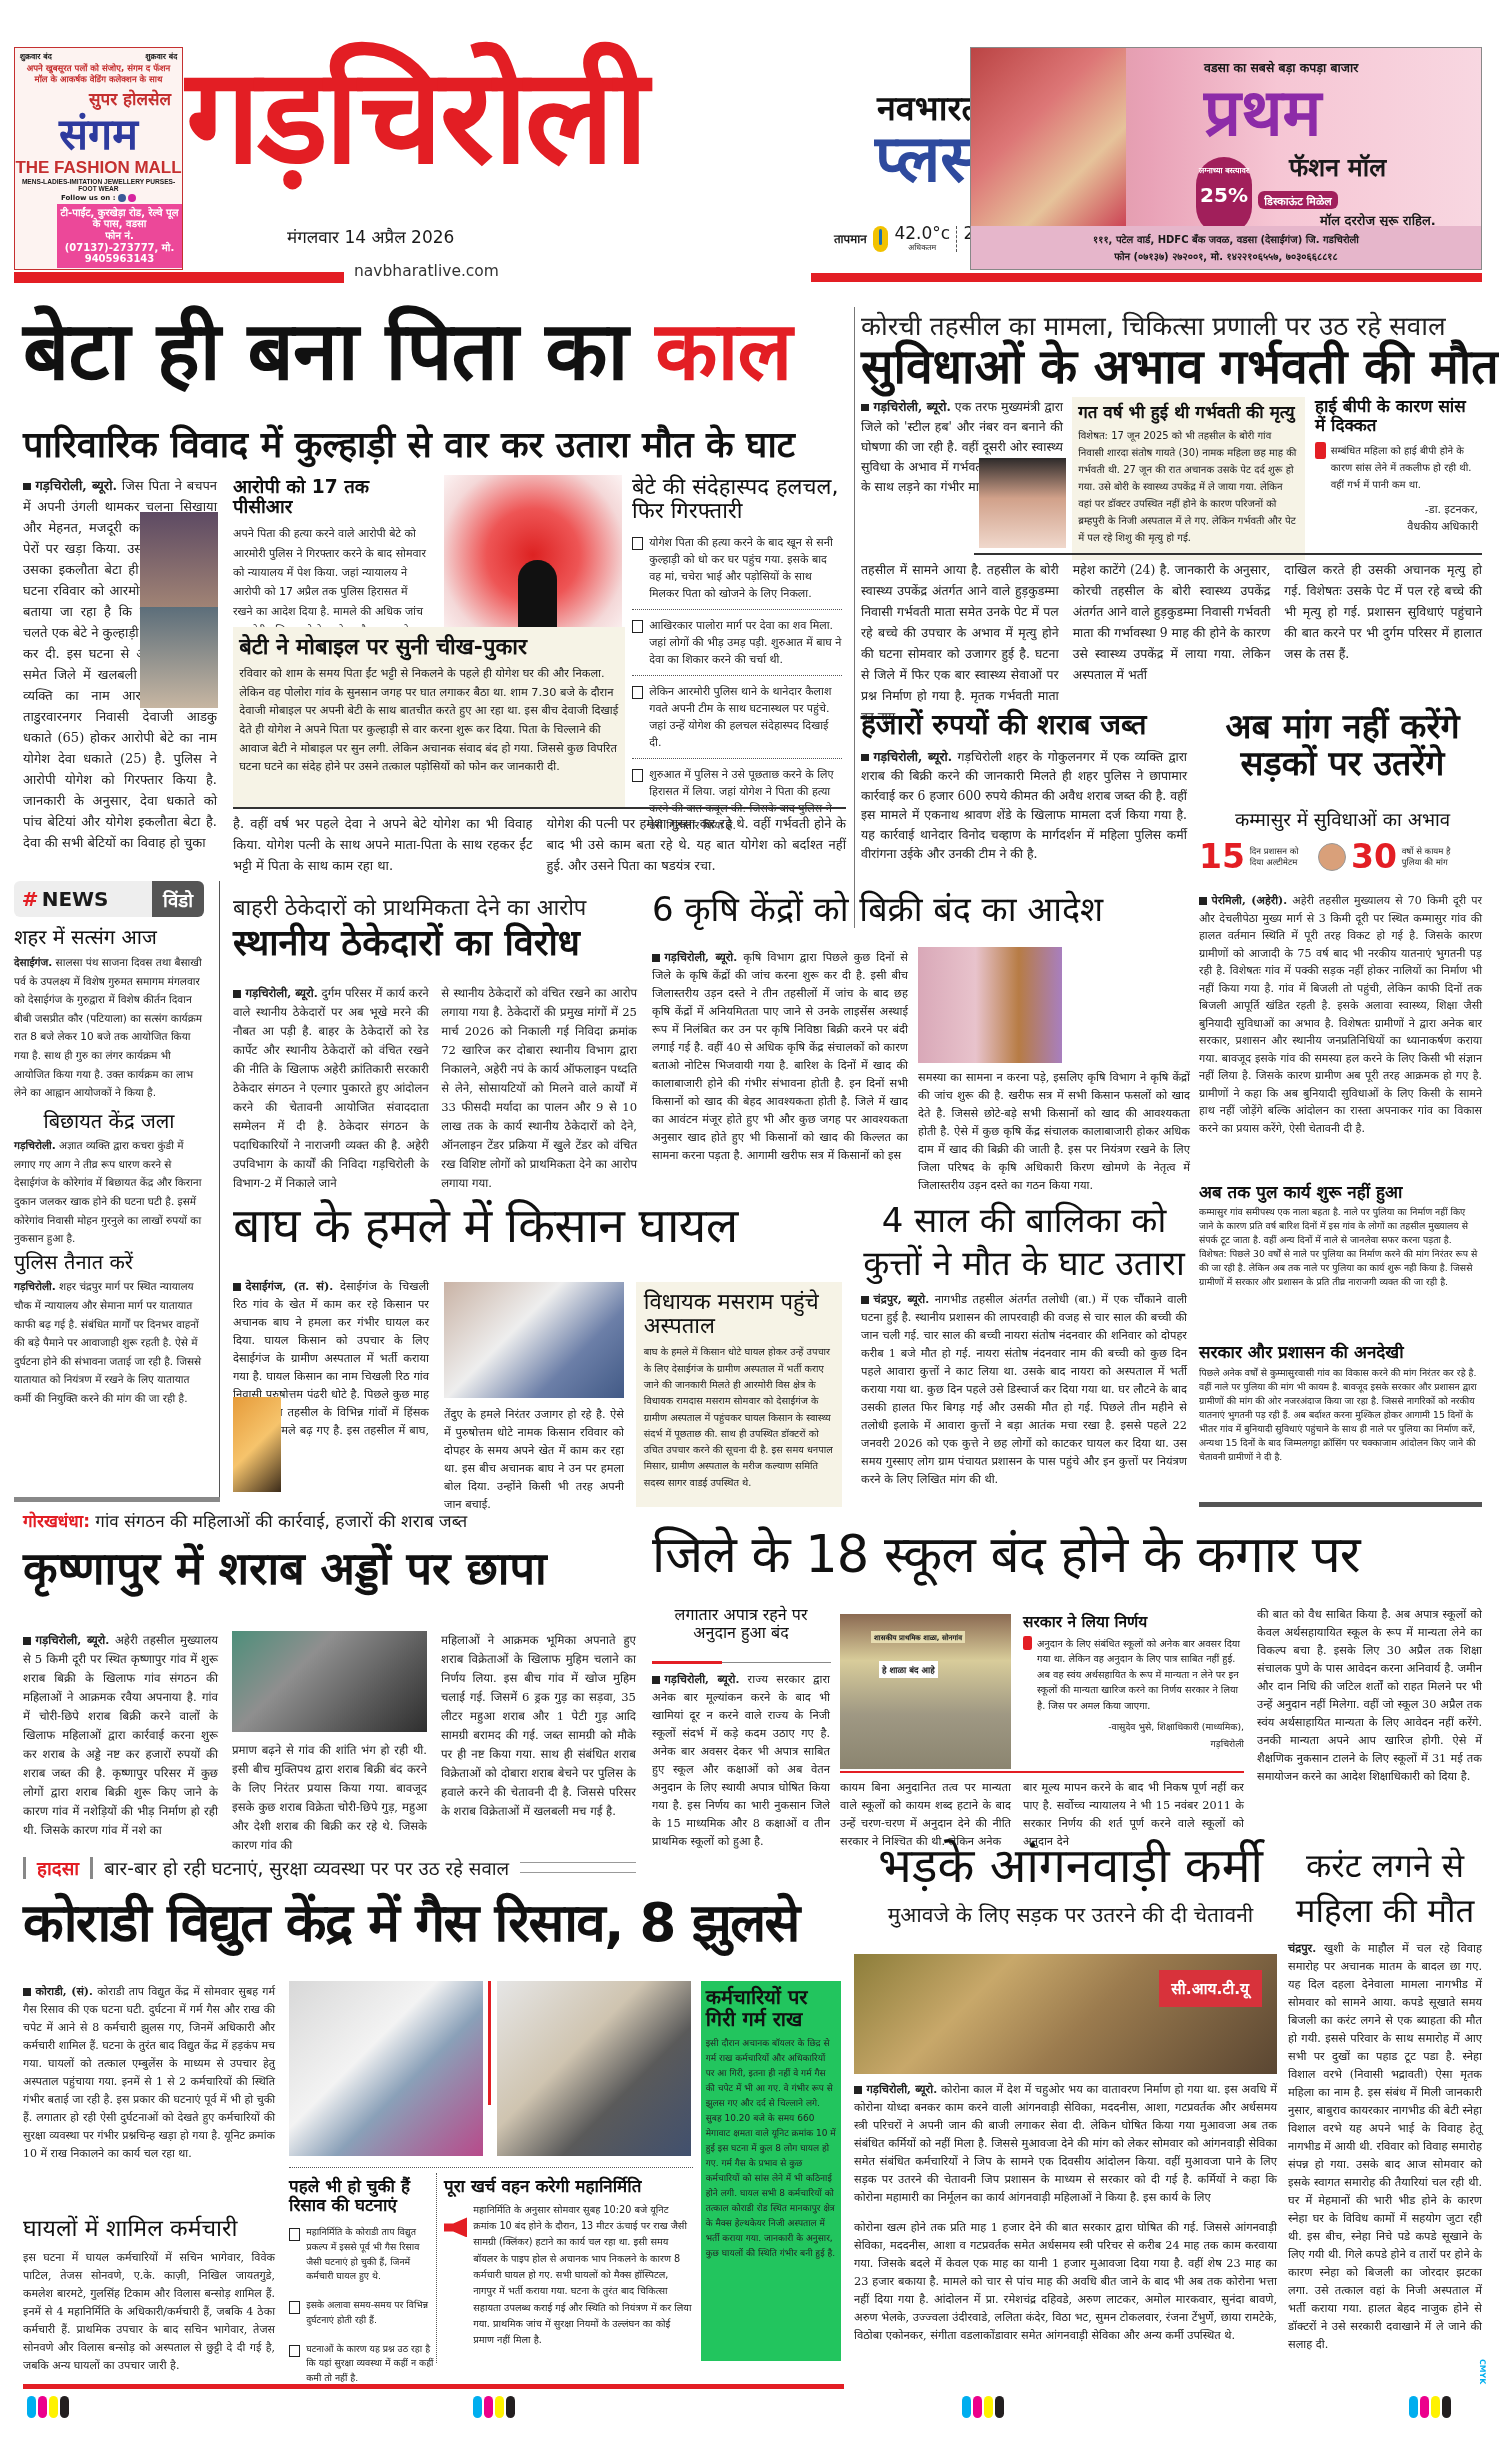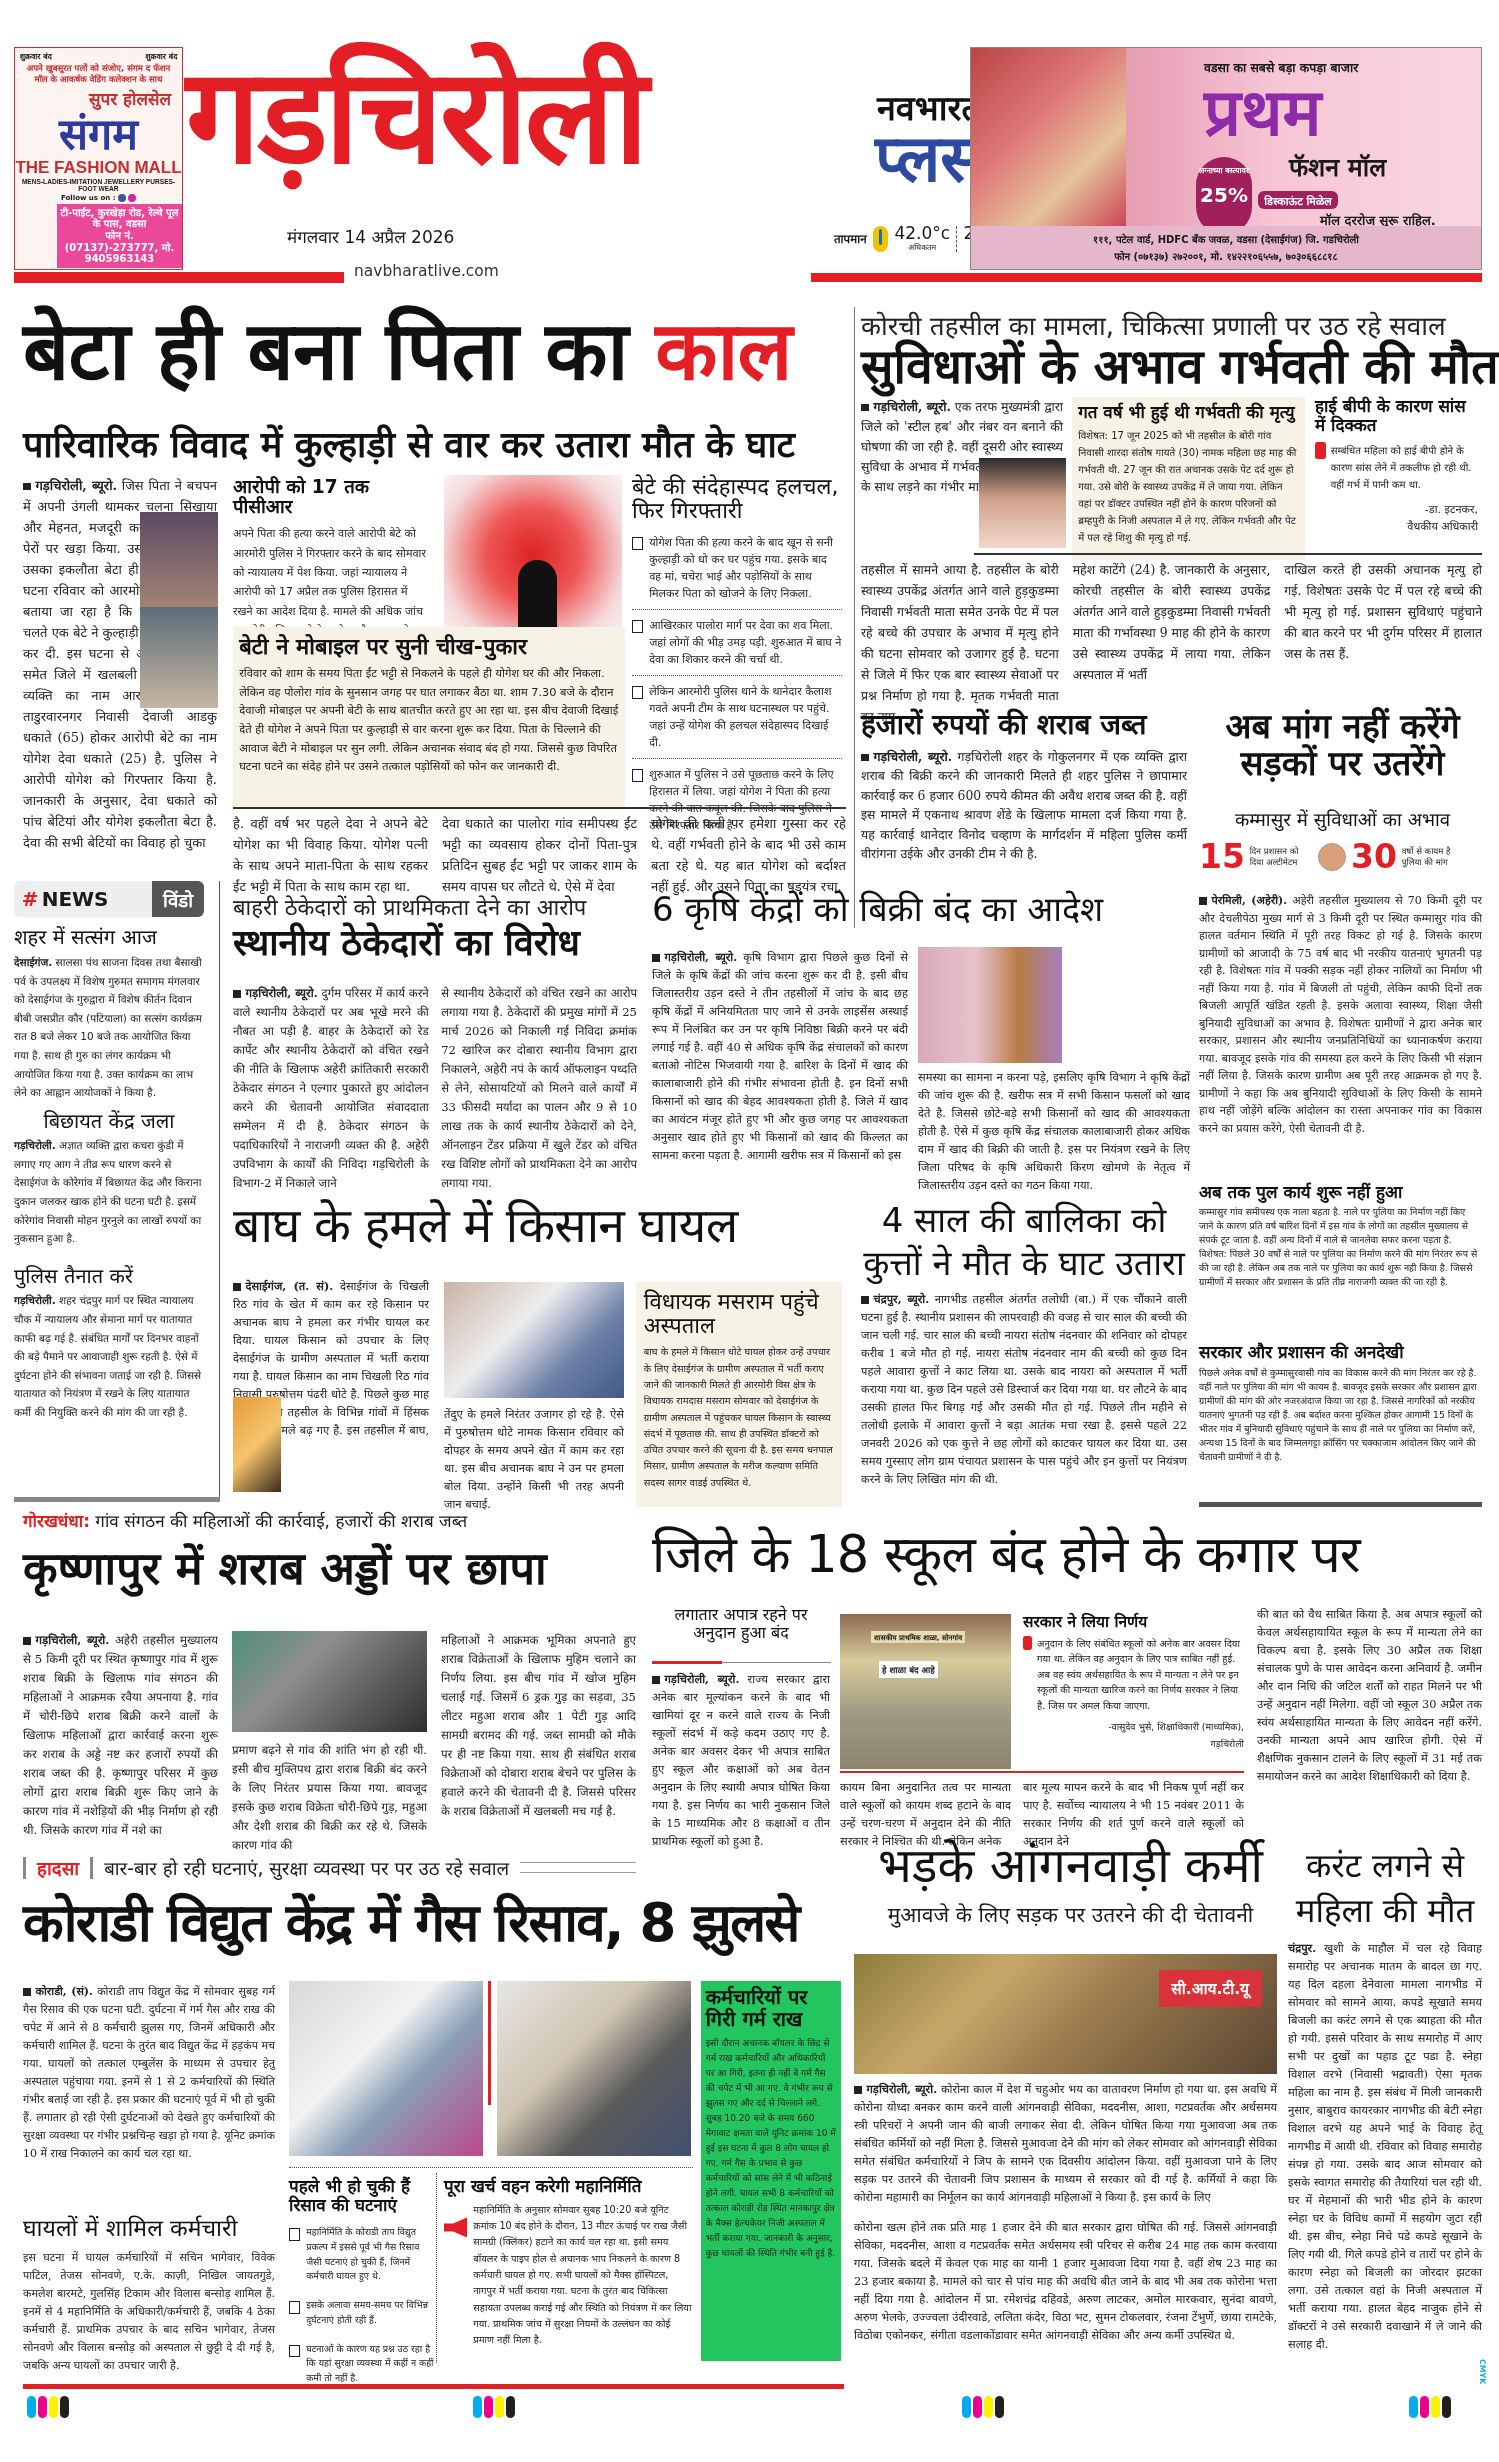--- a/index.html
+++ b/index.html
@@ -126,21 +126,20 @@
       </div>
   </div>
 </div>
 <div class="abs box-bg" style="left:233px;top:627px;width:392px;height:180px;padding:7.8px 6.2px;">
   <div class="hl" style="font-size:22px;">बेटी ने मोबाइल पर सुनी चीख-पुकार</div>
   <div class="small-text" style="font-size:11.3px;line-height:18.6px;margin-top:6.2px;">रविवार को शाम के समय पिता ईंट भट्टी से निकलने के पहले ही योगेश घर की और निकला. लेकिन वह पोलोरा गांव के सुनसान जगह पर घात लगाकर बैठा था. शाम 7.30 बजे के दौरान देवाजी मोबाइल पर अपनी बेटी के साथ बातचीत करते हुए आ रहा था. इस बीच देवाजी दिखाई देते ही योगेश ने अपने पिता पर कुल्हाड़ी से वार करना शुरू कर दिया. पिता के चिल्लाने की आवाज बेटी ने मोबाइल पर सुन लगी. लेकिन अचानक संवाद बंद हो गया. जिससे कुछ विपरित घटना घटने का संदेह होने पर उसने तत्काल पड़ोसियों को फोन कर जानकारी दी.</div>
 </div>
 <div class="abs rule" style="left:233px;top:807px;width:613px;"></div>
 <div class="abs" style="left:233px;top:813px;width:613px;display:flex;gap:14px;">
   <div class="body-text" style="flex:1;">है. वहीं वर्ष भर पहले देवा ने अपने बेटे योगेश का भी विवाह किया. योगेश पत्नी के साथ अपने माता-पिता के साथ रहकर ईंट भट्टी में पिता के साथ काम रहा था.</div>
-  <div class="body-text" style="flex:1;">देवा धकाते का पालोरा गांव समीपस्थ ईंट भट्टी का व्यवसाय होकर दोनों पिता-पुत्र प्रतिदिन सुबह ईंट भट्टी पर जाकर शाम के समय वापस घर लौटते थे. ऐसे में देवा</div>
   <div class="body-text" style="flex:1;">योगेश की पत्नी पर हमेशा गुस्सा कर रहे थे. वहीं गर्भवती होने के बाद भी उसे काम बता रहे थे. यह बात योगेश को बर्दाश्त नहीं हुई. और उसने पिता का षडयंत्र रचा.</div>
 </div>
 
 <div class="vrule" style="left:854px;top:307px;height:621px;"></div>
 
 <div class="abs" style="left:861px;top:307px;font-size:26px;color:#222;">कोरची तहसील का मामला, चिकित्सा प्रणाली पर उठ रहे सवाल</div>
 <div class="abs hl" style="left:861px;top:340px;font-size:48px;">सुविधाओं के अभाव गर्भवती की मौत</div>
 <div class="abs body-text" style="left:861px;top:397px;width:202px;font-size:12.4px;line-height:20px;">
   <span class="sq"></span><span class="dateline">गड़चिरोली, ब्यूरो.</span>
   <span>एक तरफ मुख्यमंत्री द्वारा जिले को 'स्टील हब' और नंबर वन बनाने की घोषणा की जा रही है. वहीं दूसरी ओर स्वास्थ्य सुविधा के अभाव में गर्भवती माताओं को मृत्यु के साथ लड़ने का गंभीर मामला कोरची</span>
@@ -204,21 +203,21 @@
     <div style="background:#555;color:#fff;font-size:18.6px;font-weight:bold;padding:6.2px 11px;">विंडो</div>
   </div>
   <div style="margin-top:9.3px;width:190px;">
     <div class="hl" style="font-size:20px;font-weight:normal;">शहर में सत्संग आज</div>
     <div class="small-text" style="margin-top:4.7px;font-size:10.5px;line-height:18.6px;"><span class="dateline">देसाईगंज.</span> <span>सालसा पंथ साजना दिवस तथा बैसाखी पर्व के उपलक्ष्य में विशेष गुरुमत समागम मंगलवार को देसाईगंज के गुरुद्वारा में विशेष कीर्तन दिवान बीबी जसप्रीत कौर (पटियाला) का सत्संग कार्यक्रम रात 8 बजे लेकर 10 बजे तक आयोजित किया गया है. साथ ही गुरु का लंगर कार्यक्रम भी आयोजित किया गया है. उक्त कार्यक्रम का लाभ लेने का आह्वान आयोजकों ने किया है.</span></div>
   </div>
   <div style="margin-top:7.8px;width:190px;">
     <div class="hl" style="font-size:20px;font-weight:normal;text-align:center;">बिछायत केंद्र जला</div>
     <div class="small-text" style="margin-top:4.7px;font-size:10.5px;line-height:18.6px;"><span class="dateline">गड़चिरोली.</span> <span>अज्ञात व्यक्ति द्वारा कचरा कुंडी में लगाए गए आग ने तीव्र रूप धारण करने से देसाईगंज के कोरेगांव में बिछायत केंद्र और किराना दुकान जलकर खाक होने की घटना घटी है. इसमें कोरेगांव निवासी मोहन गुरनुले का लाखों रुपयों का नुकसान हुआ है.</span></div>
   </div>
-  <div style="margin-top:17px;width:190px;">
+  <div style="margin-top:3px;width:190px;">
     <div class="hl" style="font-size:20px;font-weight:normal;">पुलिस तैनात करें</div>
     <div class="small-text" style="margin-top:4.7px;font-size:10.5px;line-height:18.6px;"><span class="dateline">गड़चिरोली.</span> <span>शहर चंद्रपुर मार्ग पर स्थित न्यायालय चौक में न्यायालय और सेमाना मार्ग पर यातायात काफी बढ़ गई है. संबंधित मार्गों पर दिनभर वाहनों की बड़े पैमाने पर आवाजाही शुरू रहती है. ऐसे में दुर्घटना होने की संभावना जताई जा रही है. जिससे यातायात को नियंत्रण में रखने के लिए यातायात कर्मी की नियुक्ति करने की मांग की जा रही है.</span></div>
   </div>
   <div style="position:absolute;left:0;bottom:0;width:206px;height:4.7px;background:#888;"></div>
 </div>
 
 <div class="abs" style="left:233px;top:891px;font-size:22px;color:#222;">बाहरी ठेकेदारों को प्राथमिकता देने का आरोप</div>
 <div class="abs hl" style="left:233px;top:923px;font-size:36px;">स्थानीय ठेकेदारों का विरोध</div>
 <div class="abs" style="left:233px;top:984px;width:404px;display:flex;gap:12.4px;">
   <div class="body-text" style="flex:1;font-size:11.6px;line-height:19px;">

